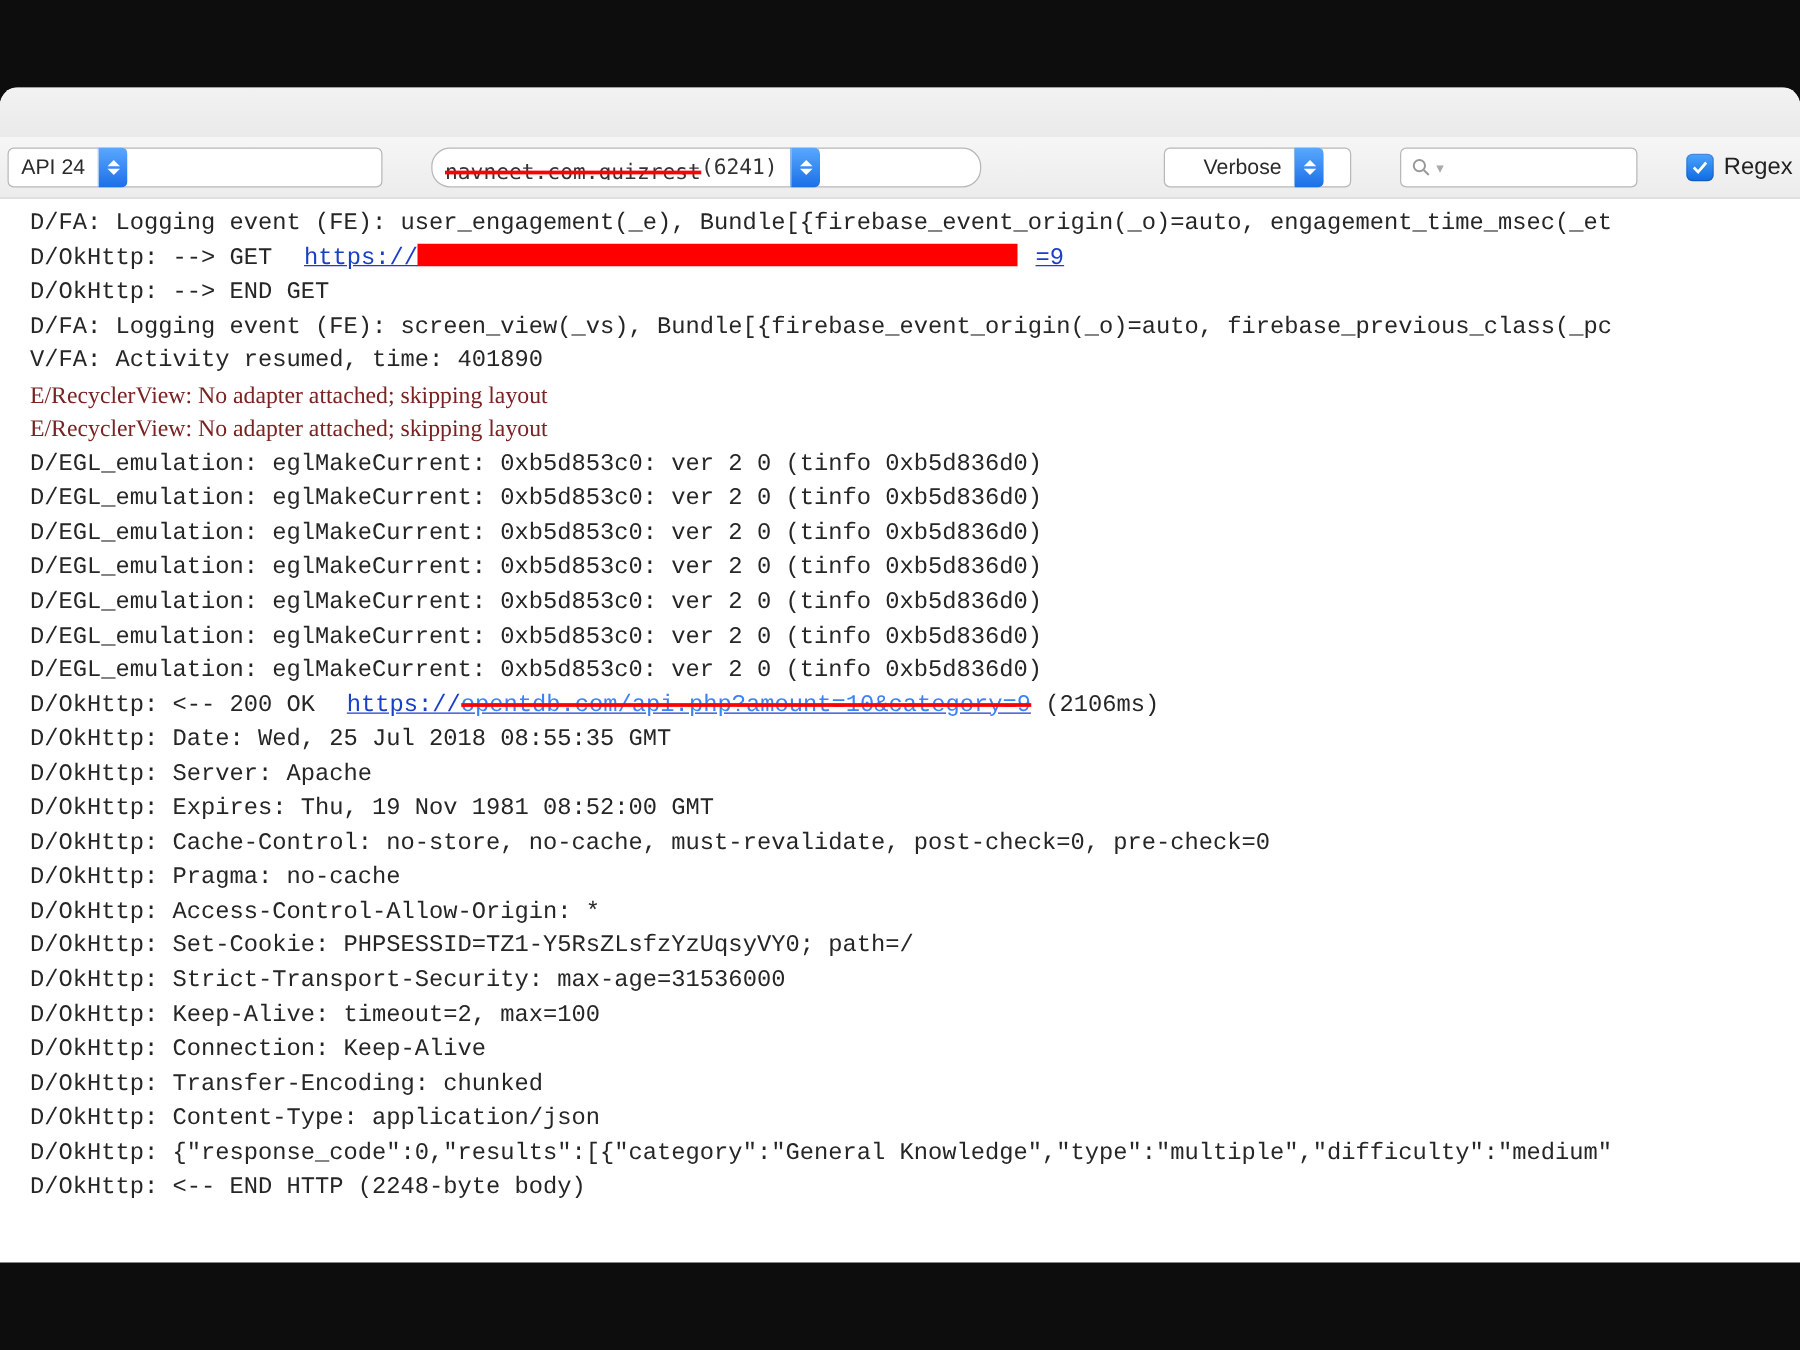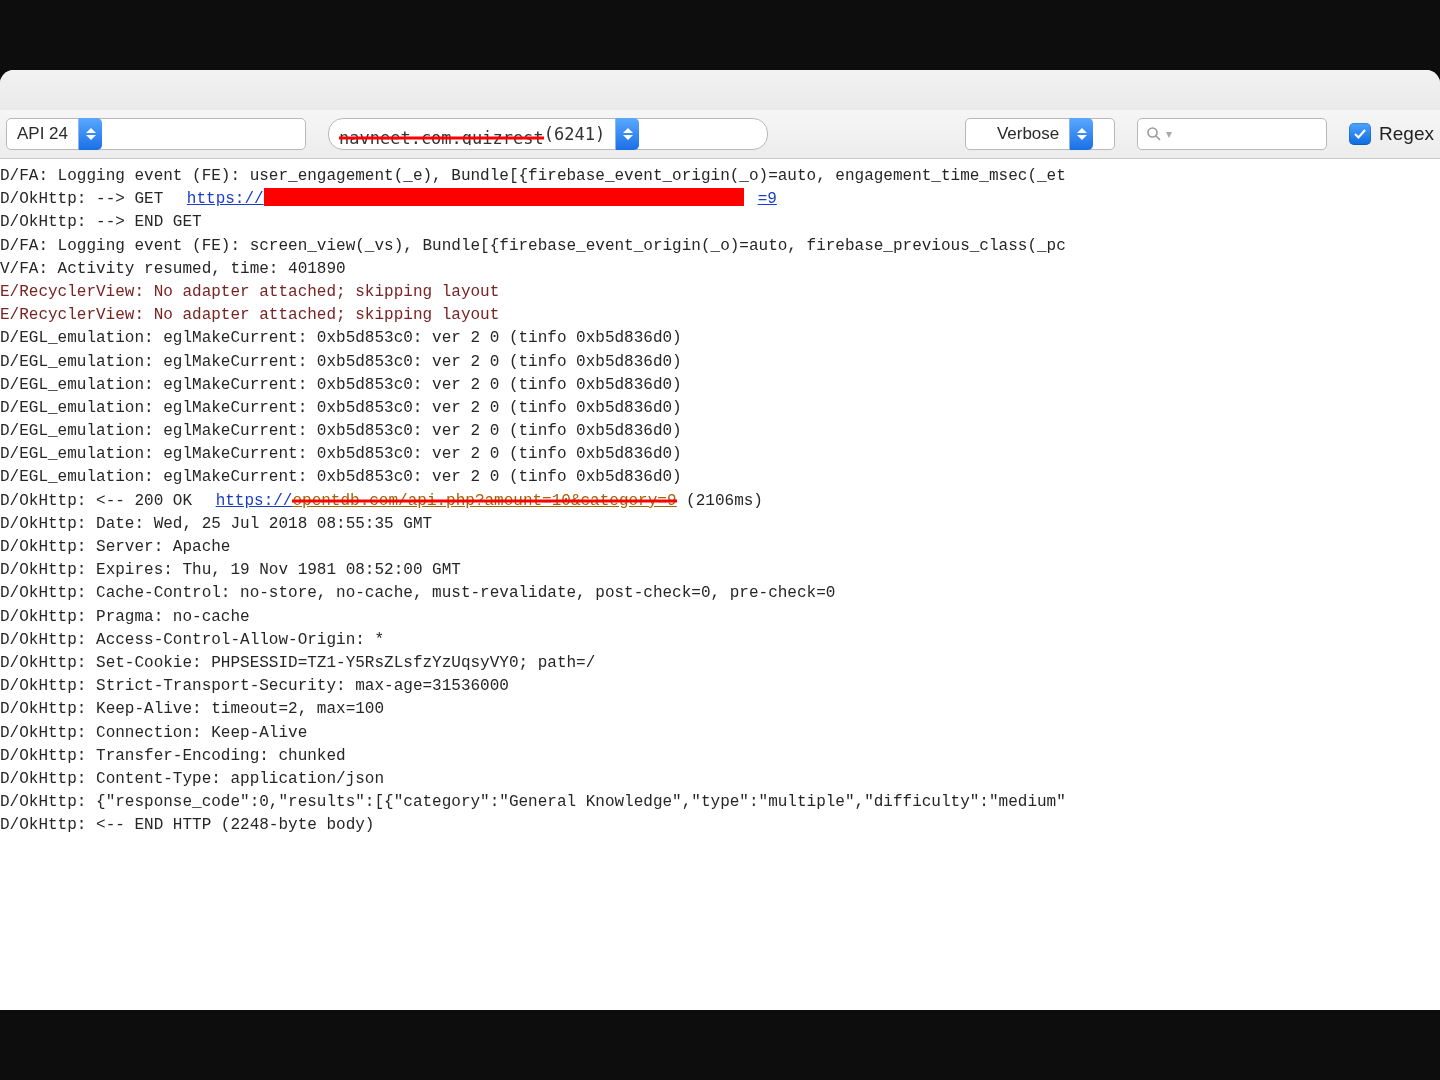--- a/index.html
+++ b/index.html
@@ -20,21 +20,21 @@
       border-radius: 14px 14px 0 0;
       overflow: hidden;
     }
     .toolbar-strip {
       height: 40px;
       background: linear-gradient(#f2f2f2,#eaeaea);
     }
     .filter-bar {
       display: flex;
       align-items: center;
-      gap: 22px;
+      gap: 39px;
       padding: 8px 6px;
       background: linear-gradient(#f6f6f6,#ececec);
       border-bottom: 1px solid #c9c9c9;
     }
     .combo {
       display: flex;
       align-items: center;
       background: #fff;
       border: 1px solid #b8b8b8;
       border-radius: 5px;
@@ -110,44 +110,43 @@
     }
     .checkbox {
       width:22px;height:22px;border-radius:5px;
       background: linear-gradient(#4da3ff,#0e6be0);
       box-shadow: inset 0 0 0 1px rgba(0,0,0,.15);
       display:flex;align-items:center;justify-content:center;
       color:#fff;
     }
     .log-area {
       background:#fff;
-      padding: 6px 8px 10px 0;
+      padding: 6px 8px 10px 24px;
       font-family: Menlo, Monaco, "Courier New", monospace;
-      font-size: 16px;
+      font-size: 19px;
       line-height: 1.45;
       color:#262626;
       overflow:hidden;
       white-space: pre;
     }
     .log-line { white-space: pre; }
-    .err, .err .tag { color:#7a2323; }
+    .err, .err .tag { color:#7a2323;font-family:Liberation Serif, serif; }
     .tag { color:#262626; }
     a.url { color:#1a3ec9; text-decoration: underline; margin-left: 14px; }
     .redact-bar {
       display:inline-block;
       background:#ff0000;
       height:18px;
       vertical-align: middle;
       position: relative;
       top: -2px;
     }
     .url-redacted {
       position: relative;
-      color:#a16207;
-      text-decoration: underline;
+      color:#3b82f6;
     }
     .url-redacted::after {
       content:"";
       position:absolute; left:0; right:0; top:50%;
       height:3px; background:#ff0000; transform:translateY(-50%);
     }
   </style>
 </head>
 <body>
 

